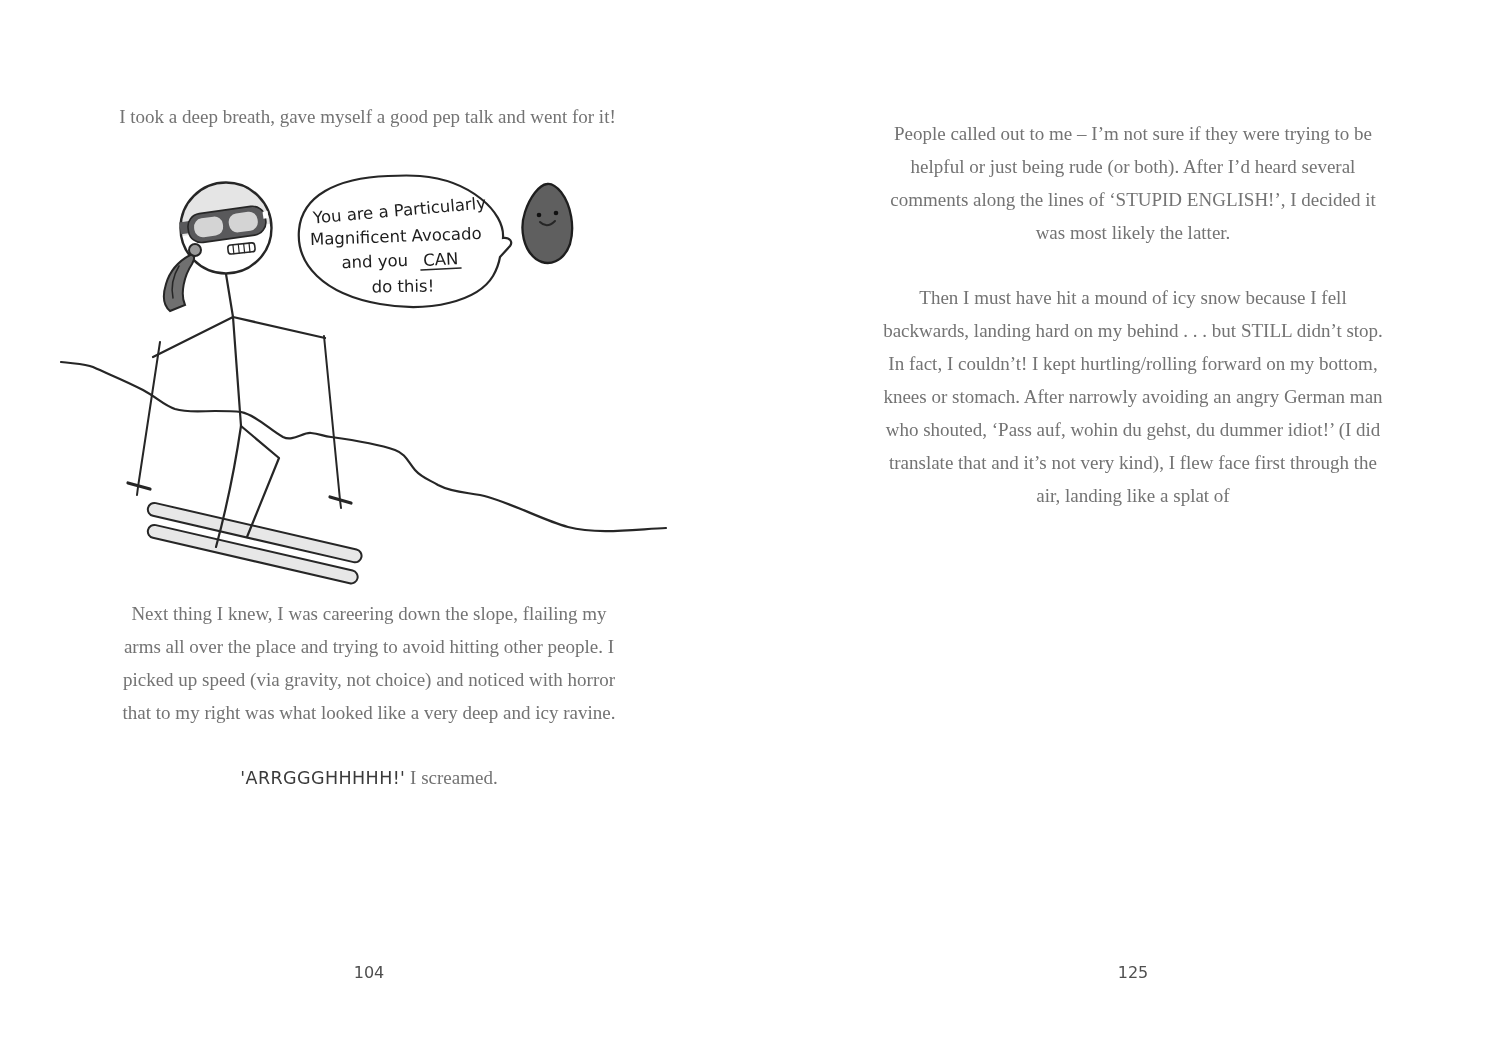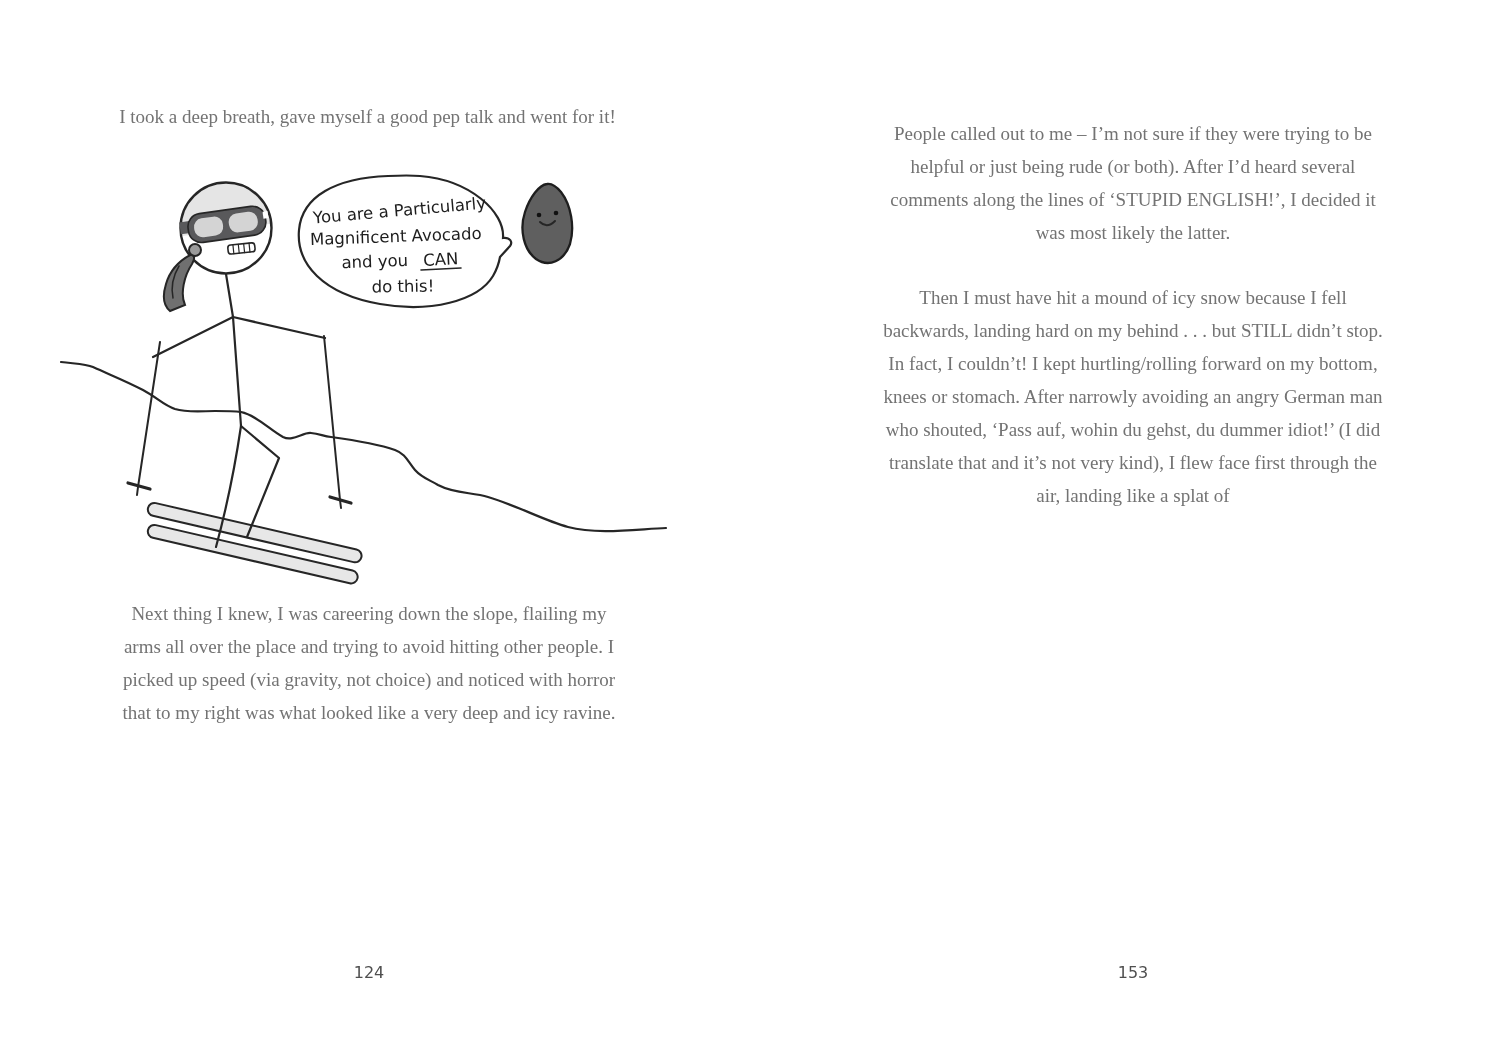--- a/index.html
+++ b/index.html
@@ -142,31 +142,32 @@
                  C491,98 506,91 512,74 C517,57 513,35 503,22 C498,16 494,13 489,14 Z" fill="#5f5f5f" stroke="#1e1e1e" stroke-width="2.3"></path>
         <circle cx="481" cy="45" r="2.3" fill="#111111"></circle>
         <circle cx="498" cy="43" r="2.3" fill="#111111"></circle>
         <path class="sketch" stroke="#111111" stroke-width="2" d="M482,52 Q489,59 497,51"></path>
       </g>
     </svg>
   </div>
 
   <div class="left-body">
     <p class="body-text">Next thing I knew, I was careering down the slope, flailing my arms all over the place and trying to avoid hitting other people. I picked up speed (via gravity, not choice) and noticed with horror that to my right was what looked like a very deep and icy ravine.</p>
+    <p class="body-text"><span class="shout">'ARRGGGHHHHH!'</span><span> I screamed.</span></p>
   </div>
 
-  <div class="pagenum pagenum-left">124</div>
+  <div class="pagenum pagenum-left">104</div>
 </div>
 
 <div class="page" id="page-right">
 
   <div class="right-body">
     <p class="body-text">People called out to me – I’m not sure if they were trying to be helpful or just being rude (or both). After I’d heard several comments along the lines of ‘STUPID ENGLISH!’, I decided it was most likely the latter.</p>
 
 
 
 
 
     <p class="body-text"><span>Then I must have hit a mound of icy snow because I fell backwards, landing hard on my behind . . . but STILL didn’t stop. In fact, I couldn’t! I kept hurtling/rolling forward on my bottom, knees or stomach. After narrowly avoiding an angry German man who shouted, ‘</span><span class="german">Pass auf, wohin du gehst, du dummer idiot!</span><span>’ (I did translate that and it’s not very kind), I flew face first through the air, landing like a splat of</span></p>
   </div>
 
-  <div class="pagenum pagenum-right">153</div>
+  <div class="pagenum pagenum-right">125</div>
 </div>
 
 </body></html>

